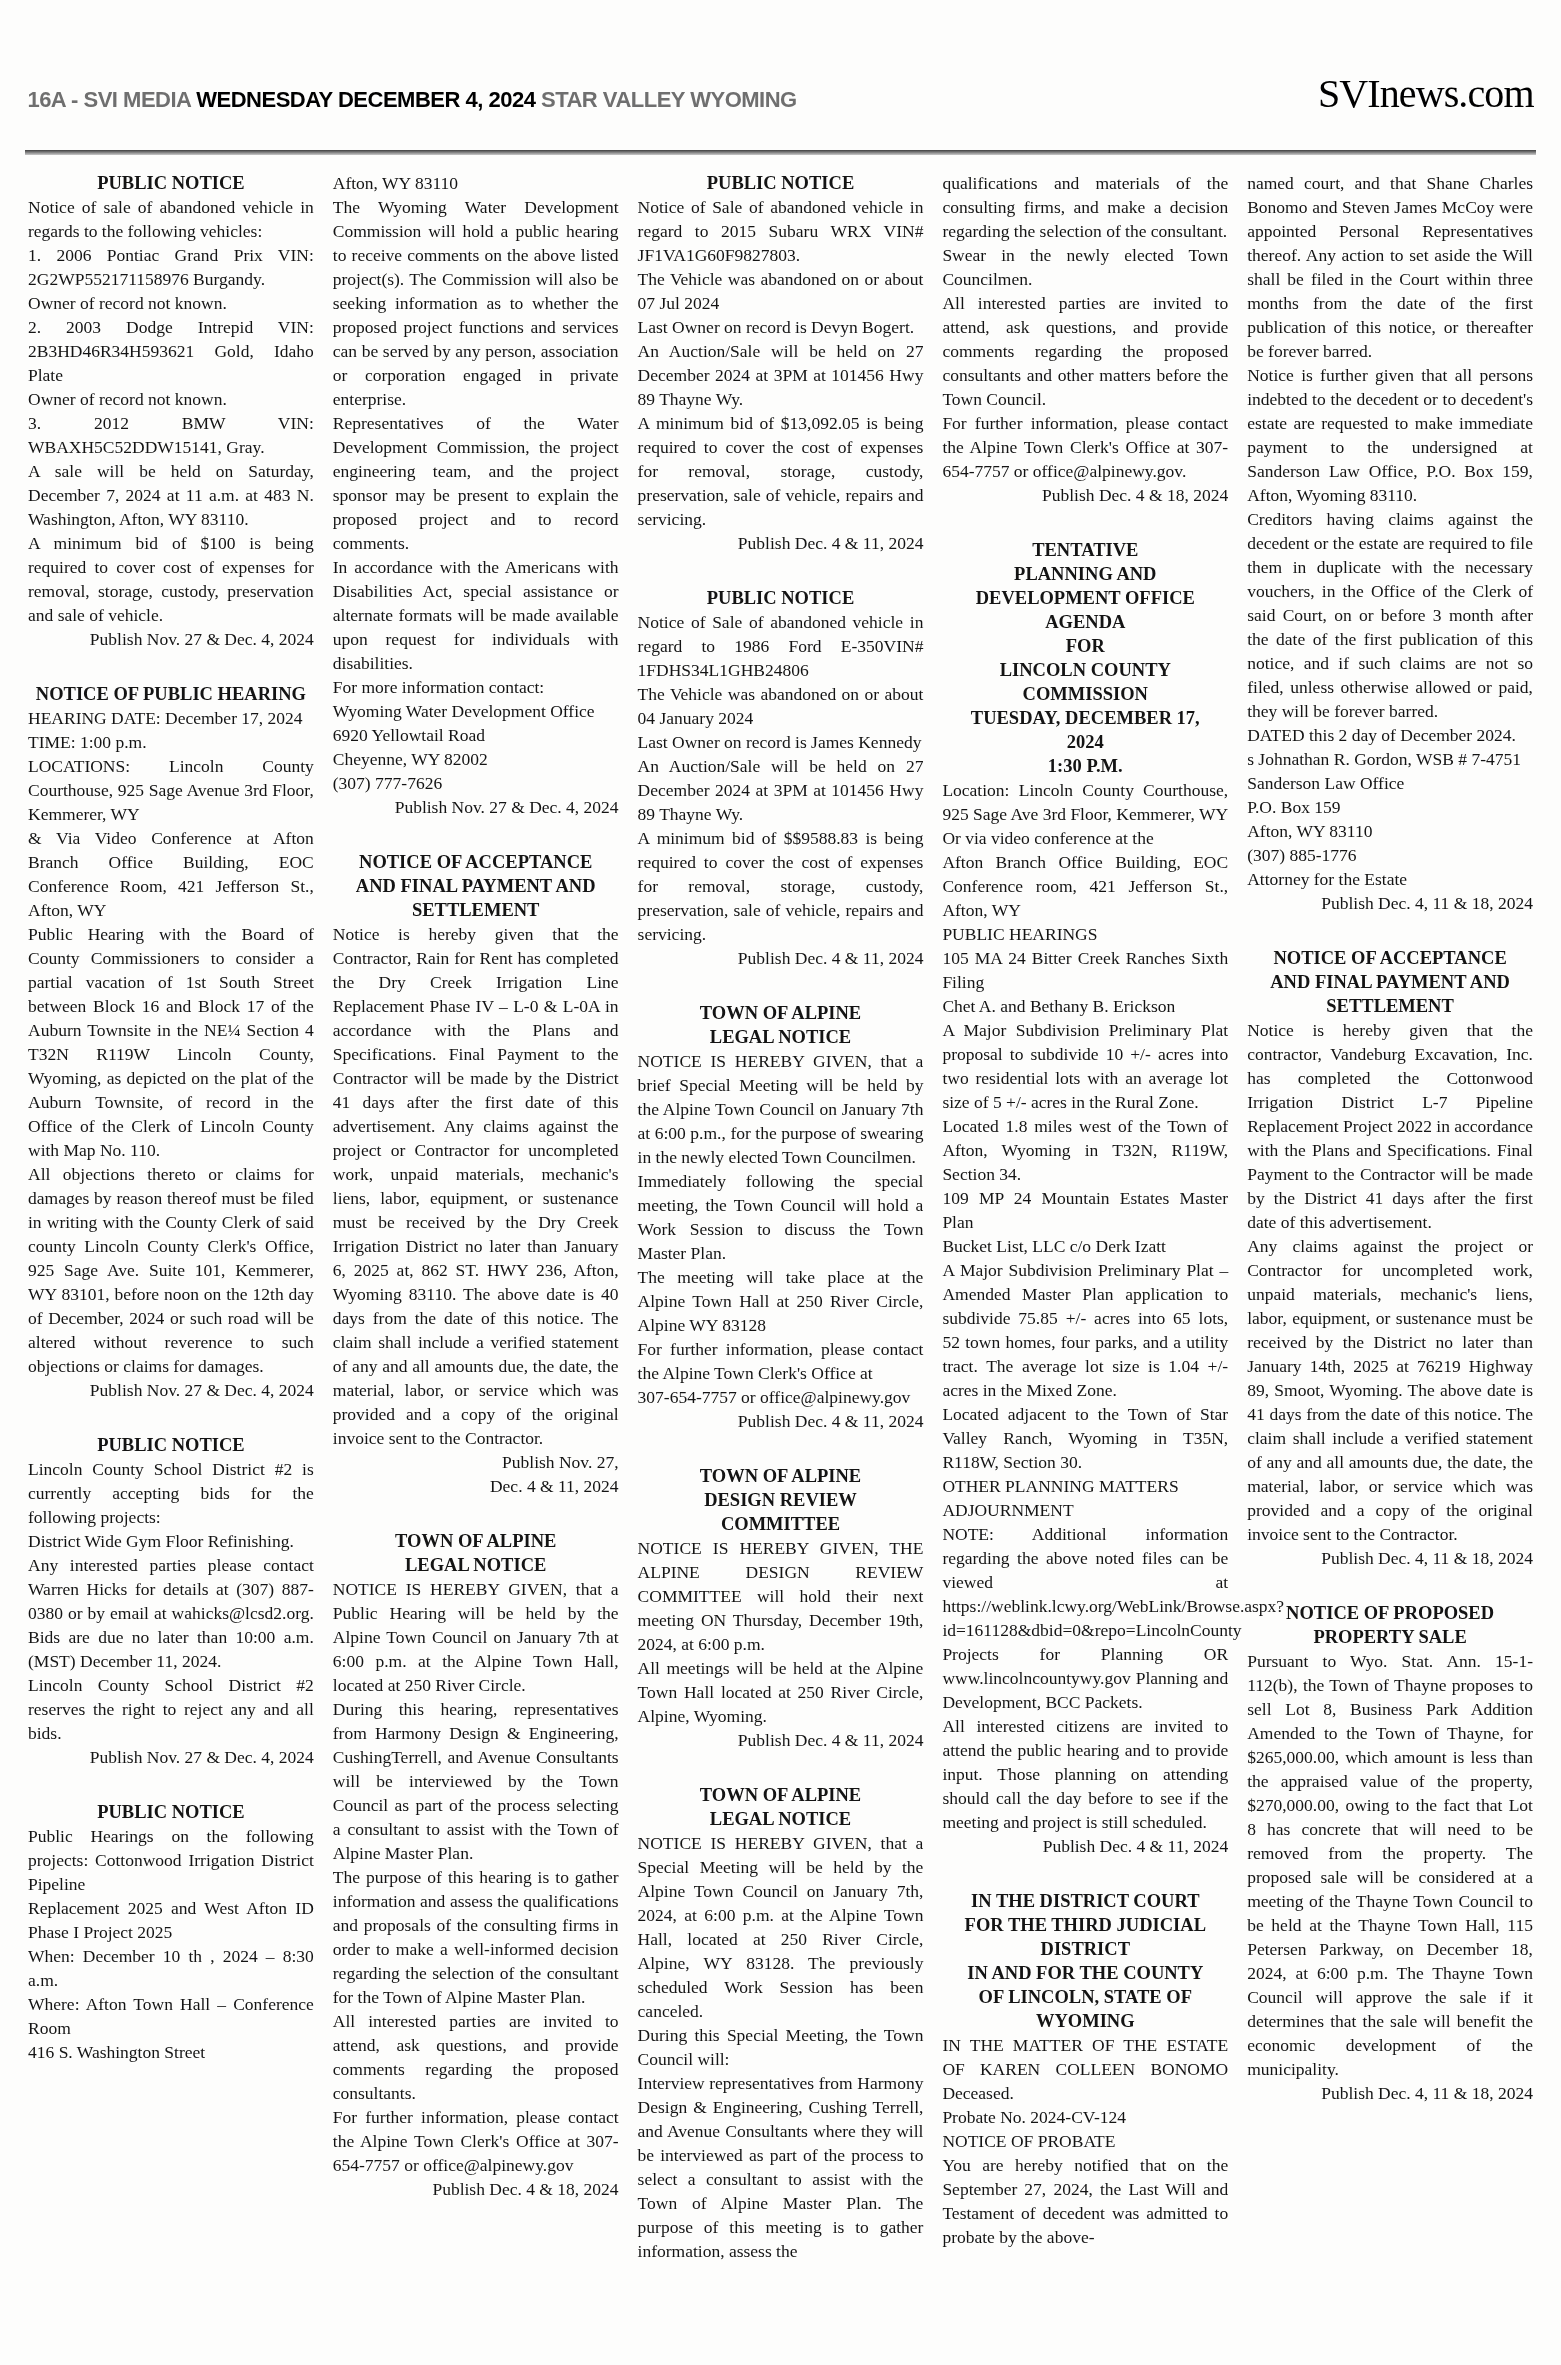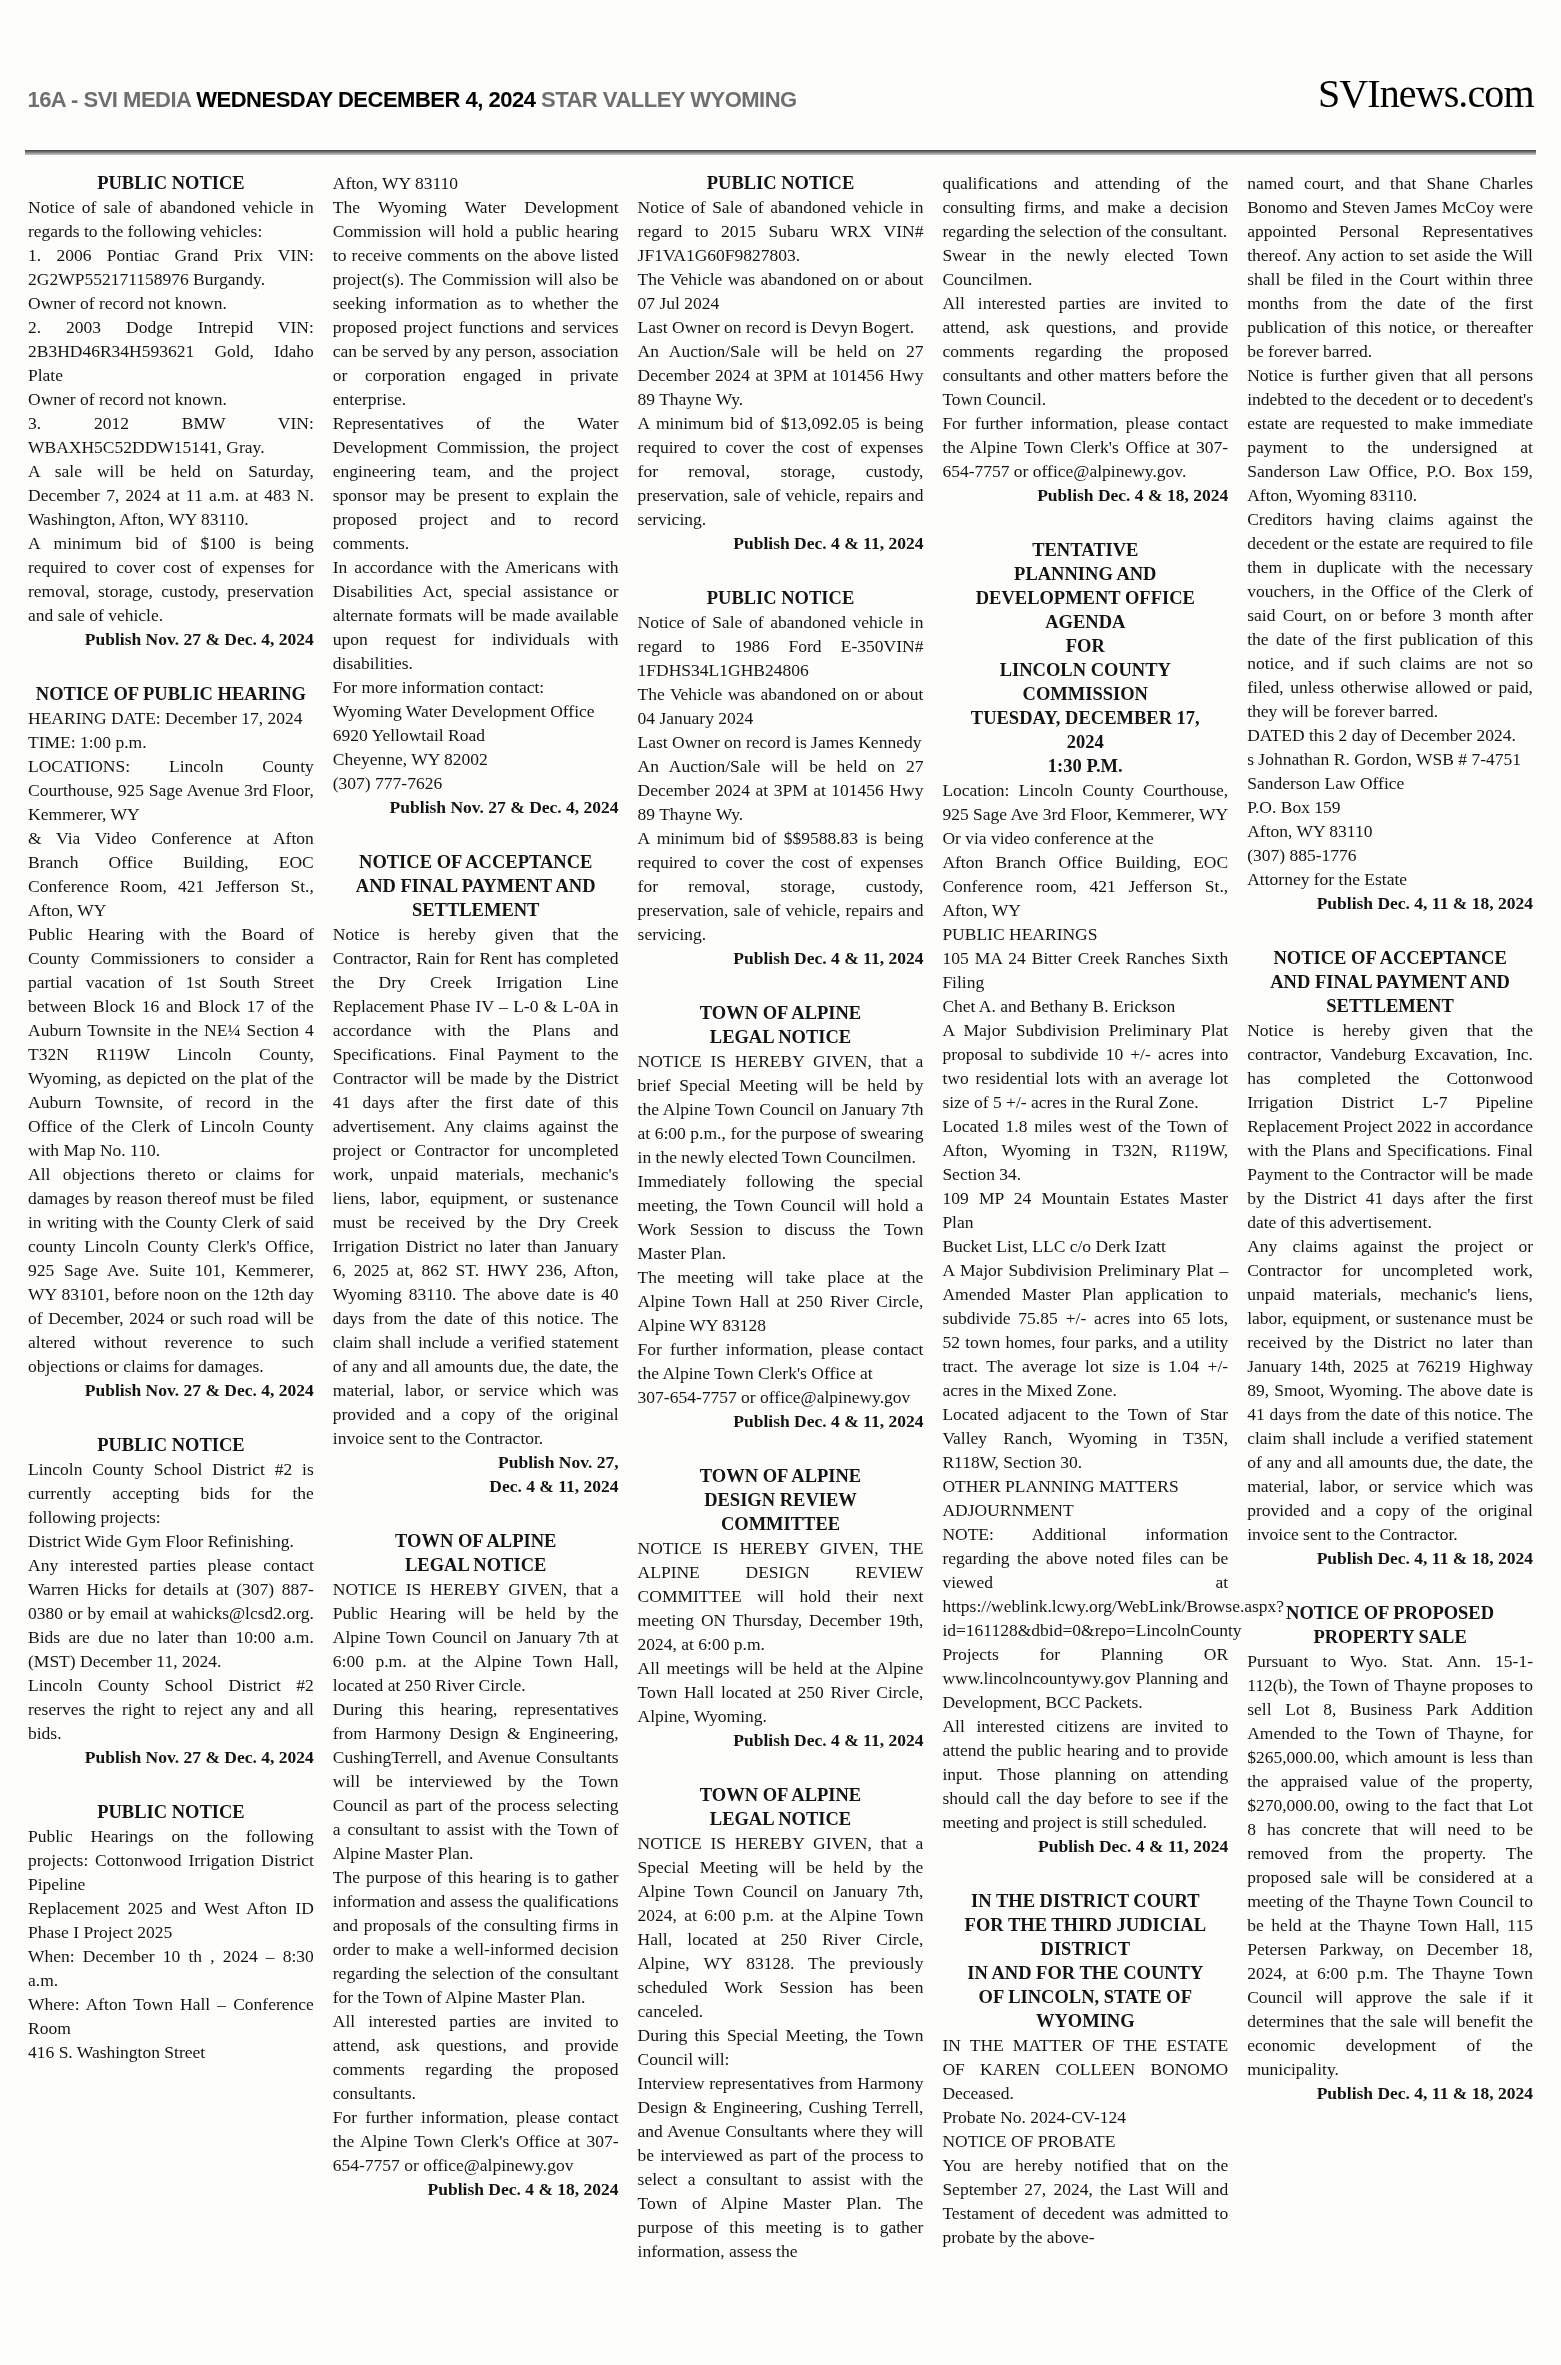--- a/index.html
+++ b/index.html
@@ -41,21 +41,21 @@
   }
   .col .h {
     font-weight:bold; text-align:center;
     white-space:pre-line;
     margin-top:31px;
     font-size:18.5px;
   }
   .col .h:first-child { margin-top:0; }
   .col .p { margin:0; }
   .col .pub {
-    font-weight:bold; text-align:right;
+    font-weight:normal; text-align:right;
     white-space:pre-line;
   }
 </style>
 </head>
 <body>
 
 <div class="page">
 
   <div class="header">
     <div class="masthead-left">
@@ -154,21 +154,21 @@
         <div class="p">NOTICE IS HEREBY GIVEN, THE ALPINE DESIGN REVIEW COMMITTEE will hold their next meeting ON Thursday, December 19th, 2024, at 6:00 p.m.</div>
         <div class="p">All meetings will be held at the Alpine Town Hall located at 250 River Circle, Alpine, Wyoming.</div>
         <div class="pub">Publish Dec. 4 &amp; 11, 2024</div>
         <div class="h">TOWN OF ALPINE
 LEGAL NOTICE</div>
         <div class="p">NOTICE IS HEREBY GIVEN, that a Special Meeting will be held by the Alpine Town Council on January 7th, 2024, at 6:00 p.m. at the Alpine Town Hall, located at 250 River Circle, Alpine, WY 83128. The previously scheduled Work Session has been canceled.</div>
         <div class="p">During this Special Meeting, the Town Council will:</div>
         <div class="p">Interview representatives from Harmony Design &amp; Engineering, Cushing Terrell, and Avenue Consultants where they will be interviewed as part of the process to select a consultant to assist with the Town of Alpine Master Plan. The purpose of this meeting is to gather information, assess the</div>
       </div>
     <div class="col">
-        <div class="p">qualifications and attending of the consulting firms, and make a decision regarding the selection of the consultant.</div>
+        <div class="p">qualifications and materials of the consulting firms, and make a decision regarding the selection of the consultant.</div>
         <div class="p">Swear in the newly elected Town Councilmen.</div>
         <div class="p">All interested parties are invited to attend, ask questions, and provide comments regarding the proposed consultants and other matters before the Town Council.</div>
         <div class="p">For further information, please contact the Alpine Town Clerk's Office at 307-654-7757 or office@alpinewy.gov.</div>
         <div class="pub">Publish Dec. 4 &amp; 18, 2024</div>
         <div class="h">TENTATIVE
 PLANNING AND
 DEVELOPMENT OFFICE
 AGENDA
 FOR
 LINCOLN COUNTY

